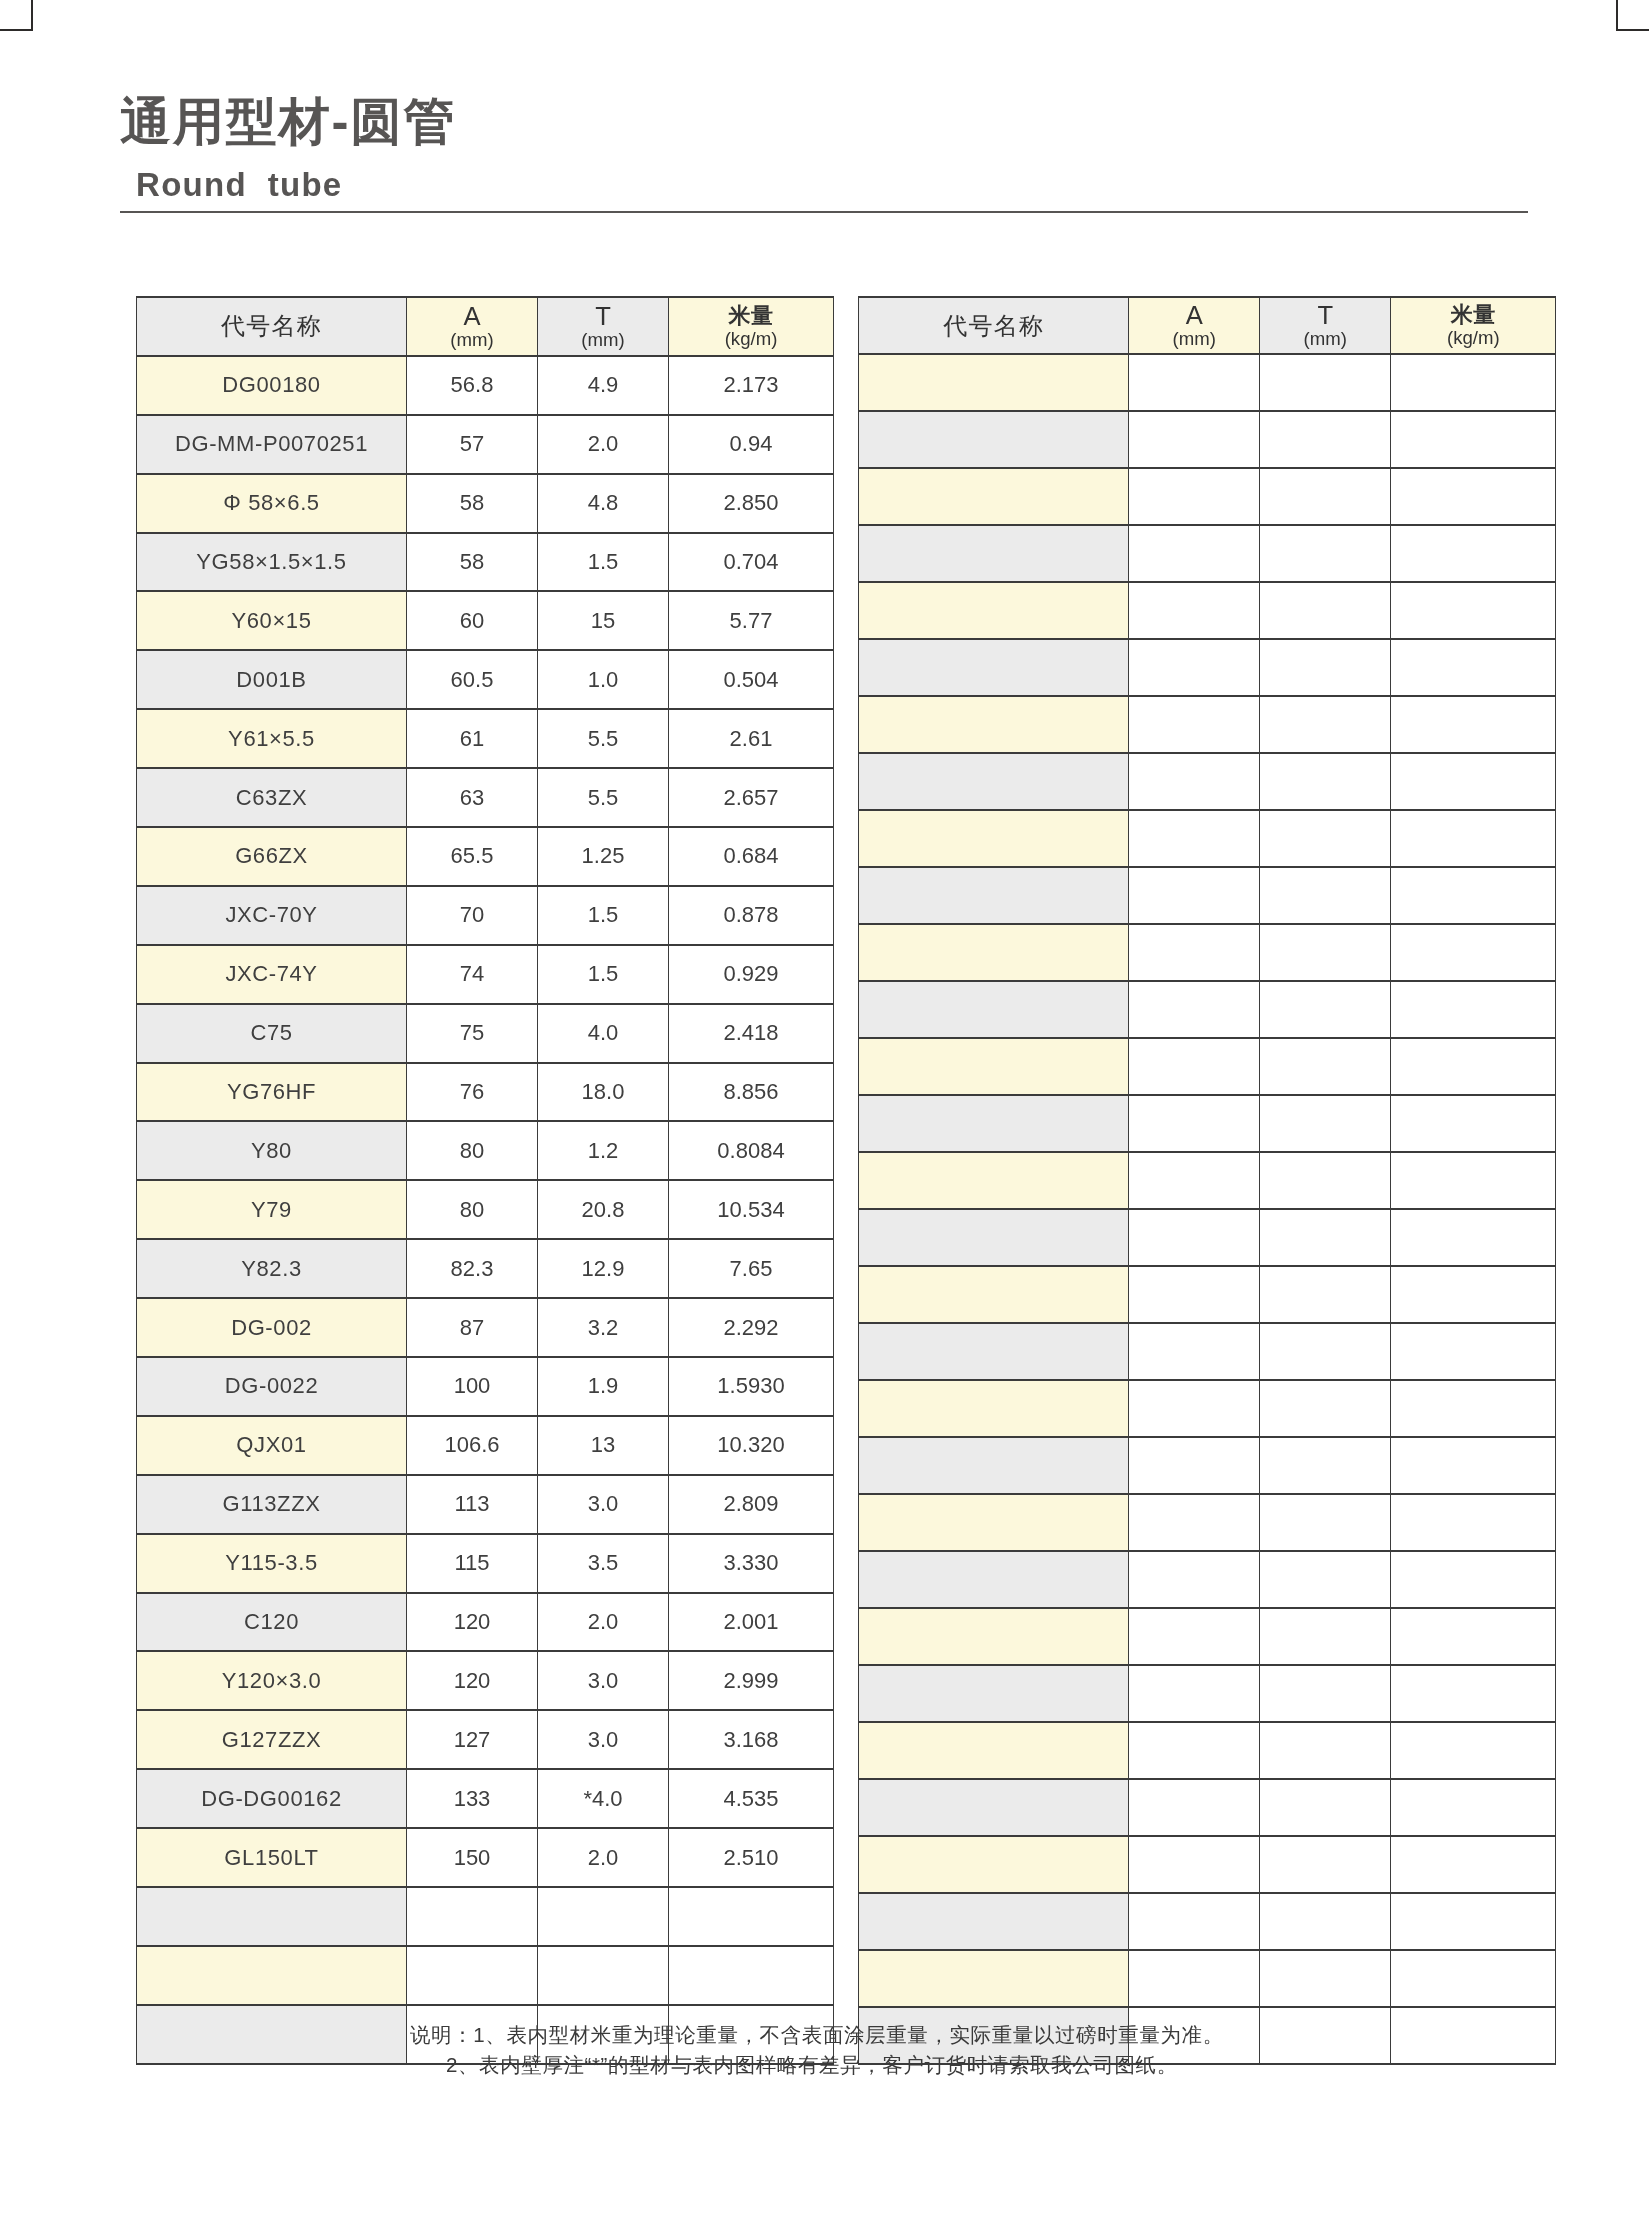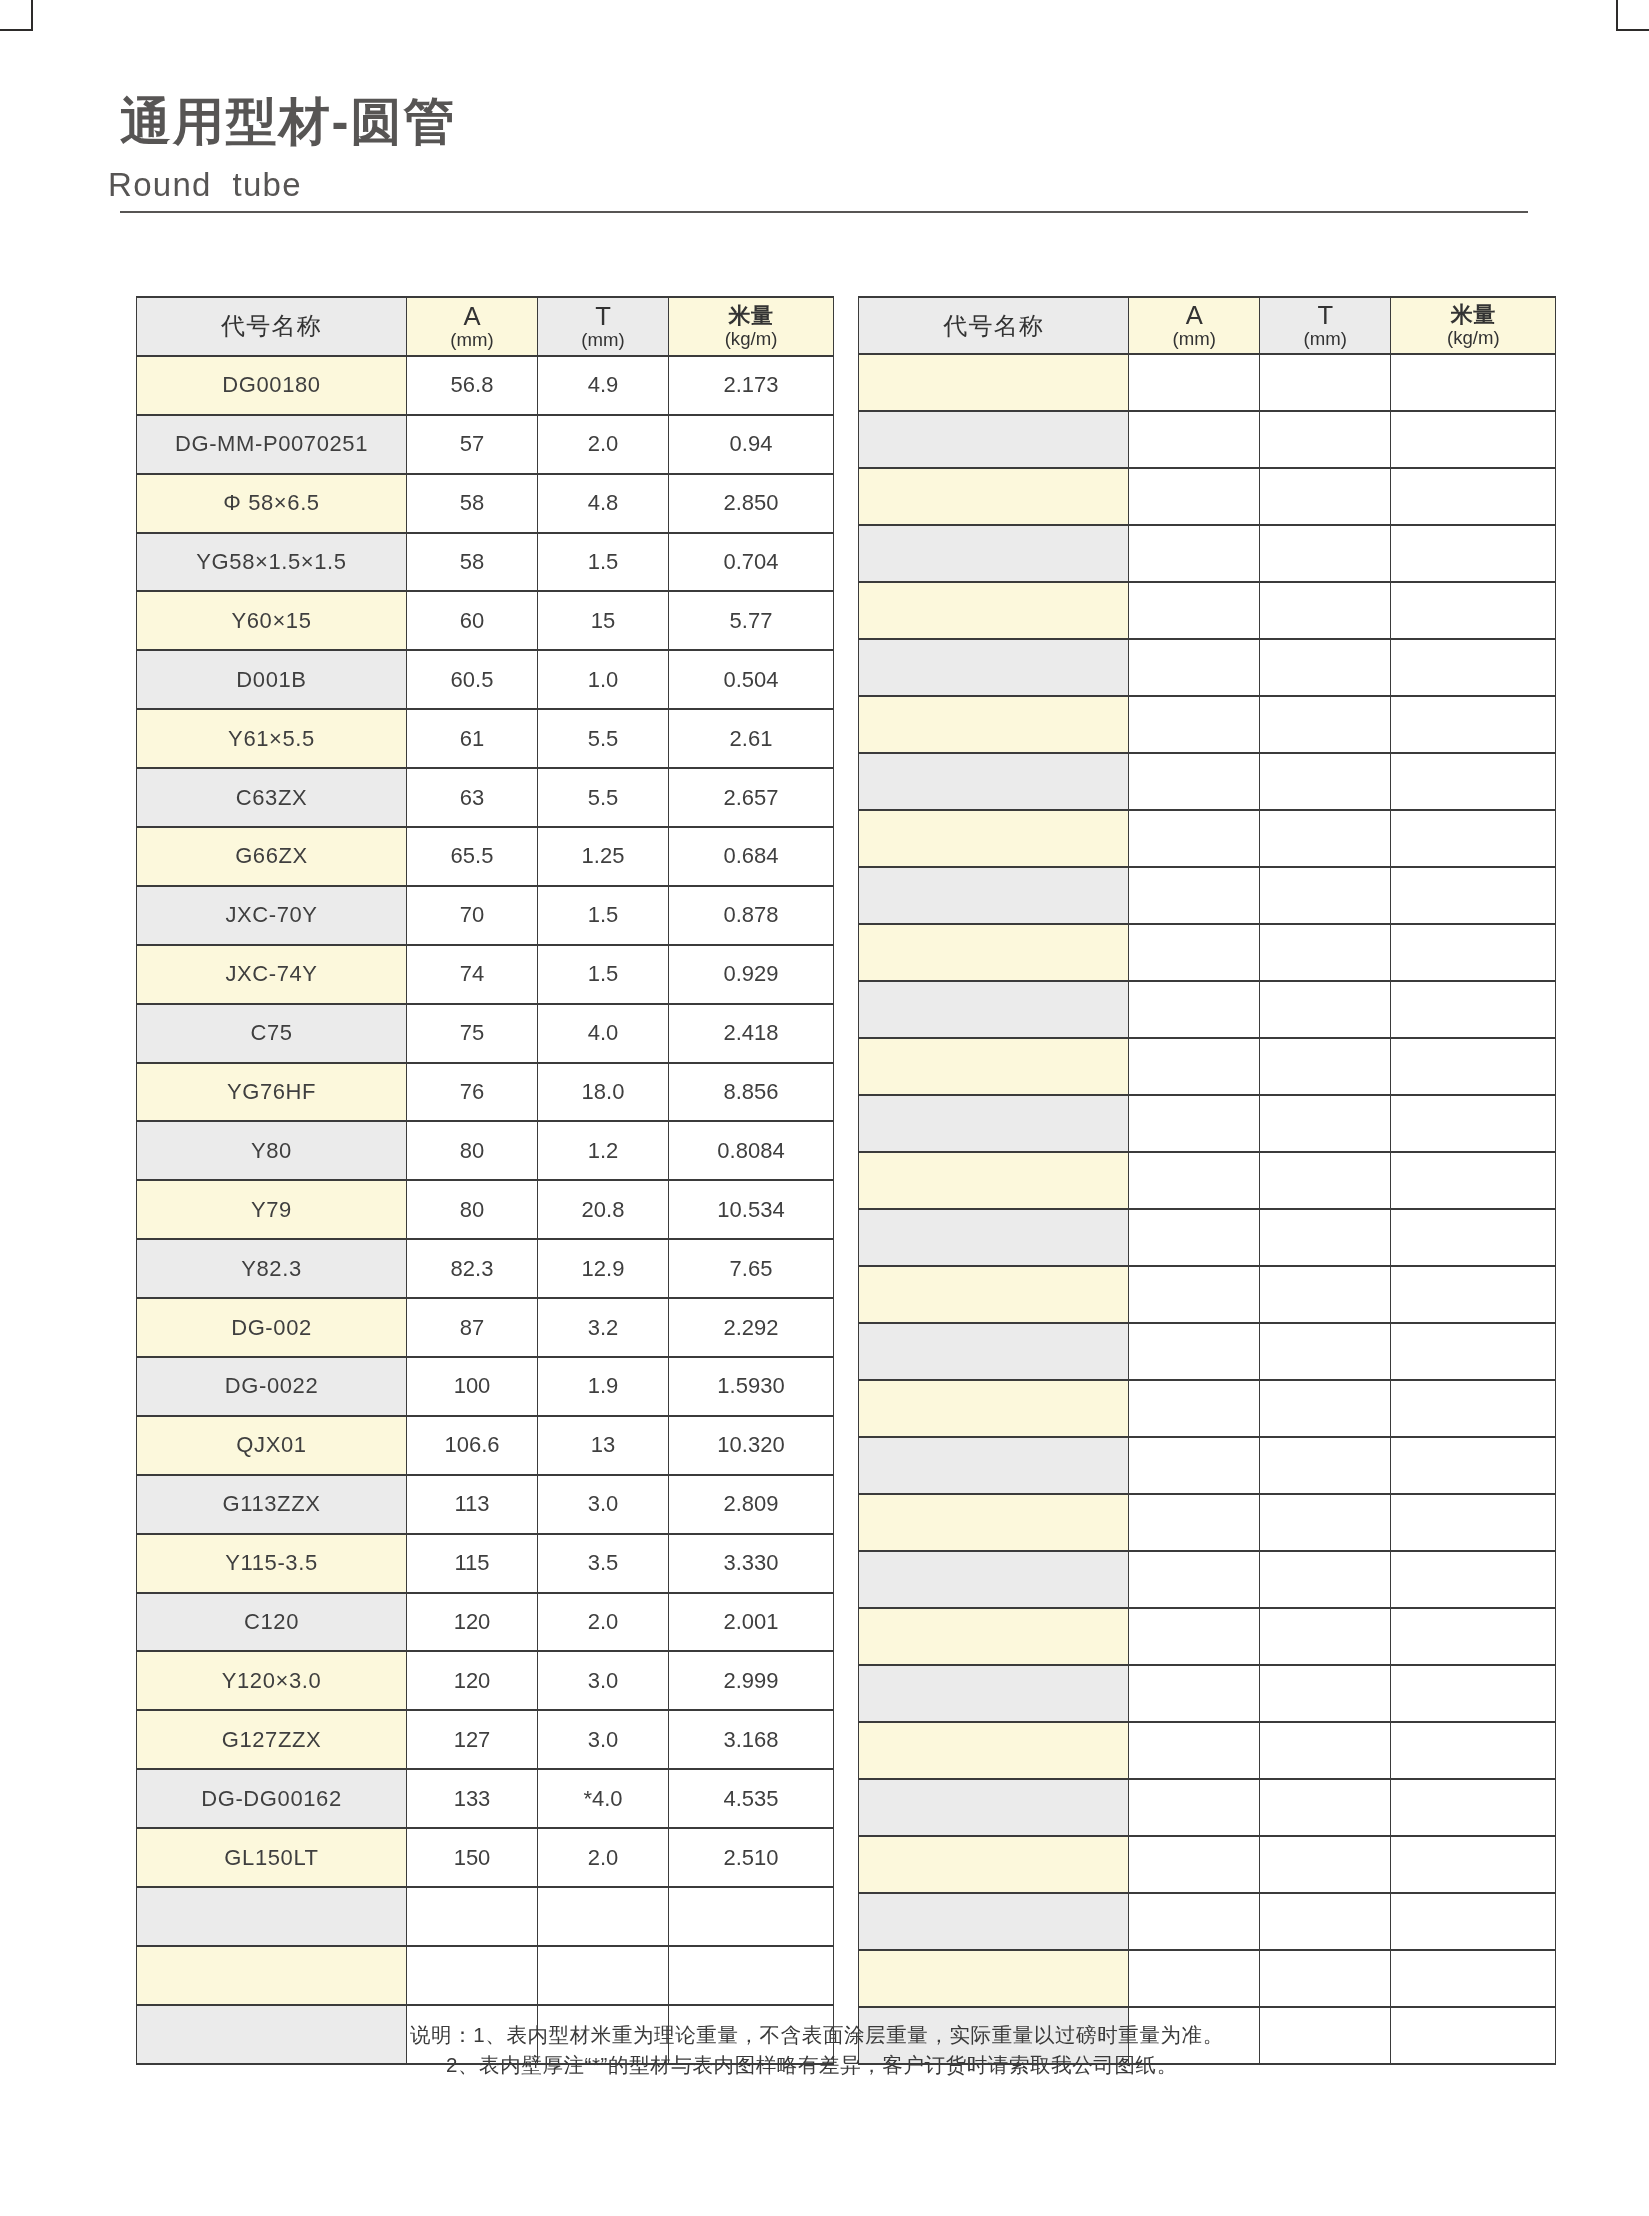--- a/index.html
+++ b/index.html
@@ -18,22 +18,22 @@
   .crop-mark.tl { left: 0;  border-right: 2.6px solid #2d2b2a; border-bottom: 2.6px solid #2d2b2a; }
   .crop-mark.tr { right: 0; border-left: 2.6px solid #2d2b2a;  border-bottom: 2.6px solid #2d2b2a; }
 
   
   .title {
     position: absolute; left: 120px; top: 96px;
     font-size: 51px; font-weight: 900; line-height: 1;
     letter-spacing: 1.9px; color: #575554; margin: 0;
   }
   .subtitle {
-    position: absolute; left: 108px; top: 168px;
-    font-size: 33px; font-weight: 400; line-height: 1;
+    position: absolute; left: 136px; top: 168px;
+    font-size: 33px; font-weight: 700; line-height: 1;
     letter-spacing: 1.3px; word-spacing: 10.2px; color: #575554;
   }
   .title-rule {
     position: absolute; left: 120px; top: 211px;
     width: 1408px; height: 1.9px; background: #575554;
   }
 
   
   .tables-wrap {
     position: absolute; left: 120px; top: 296px;

